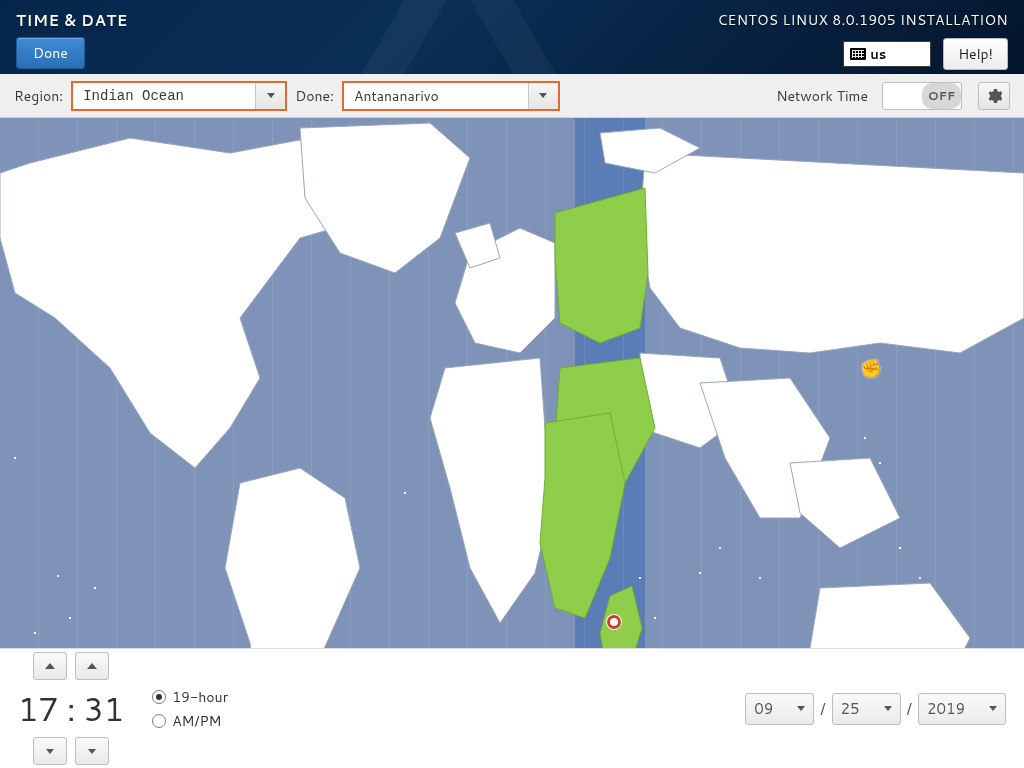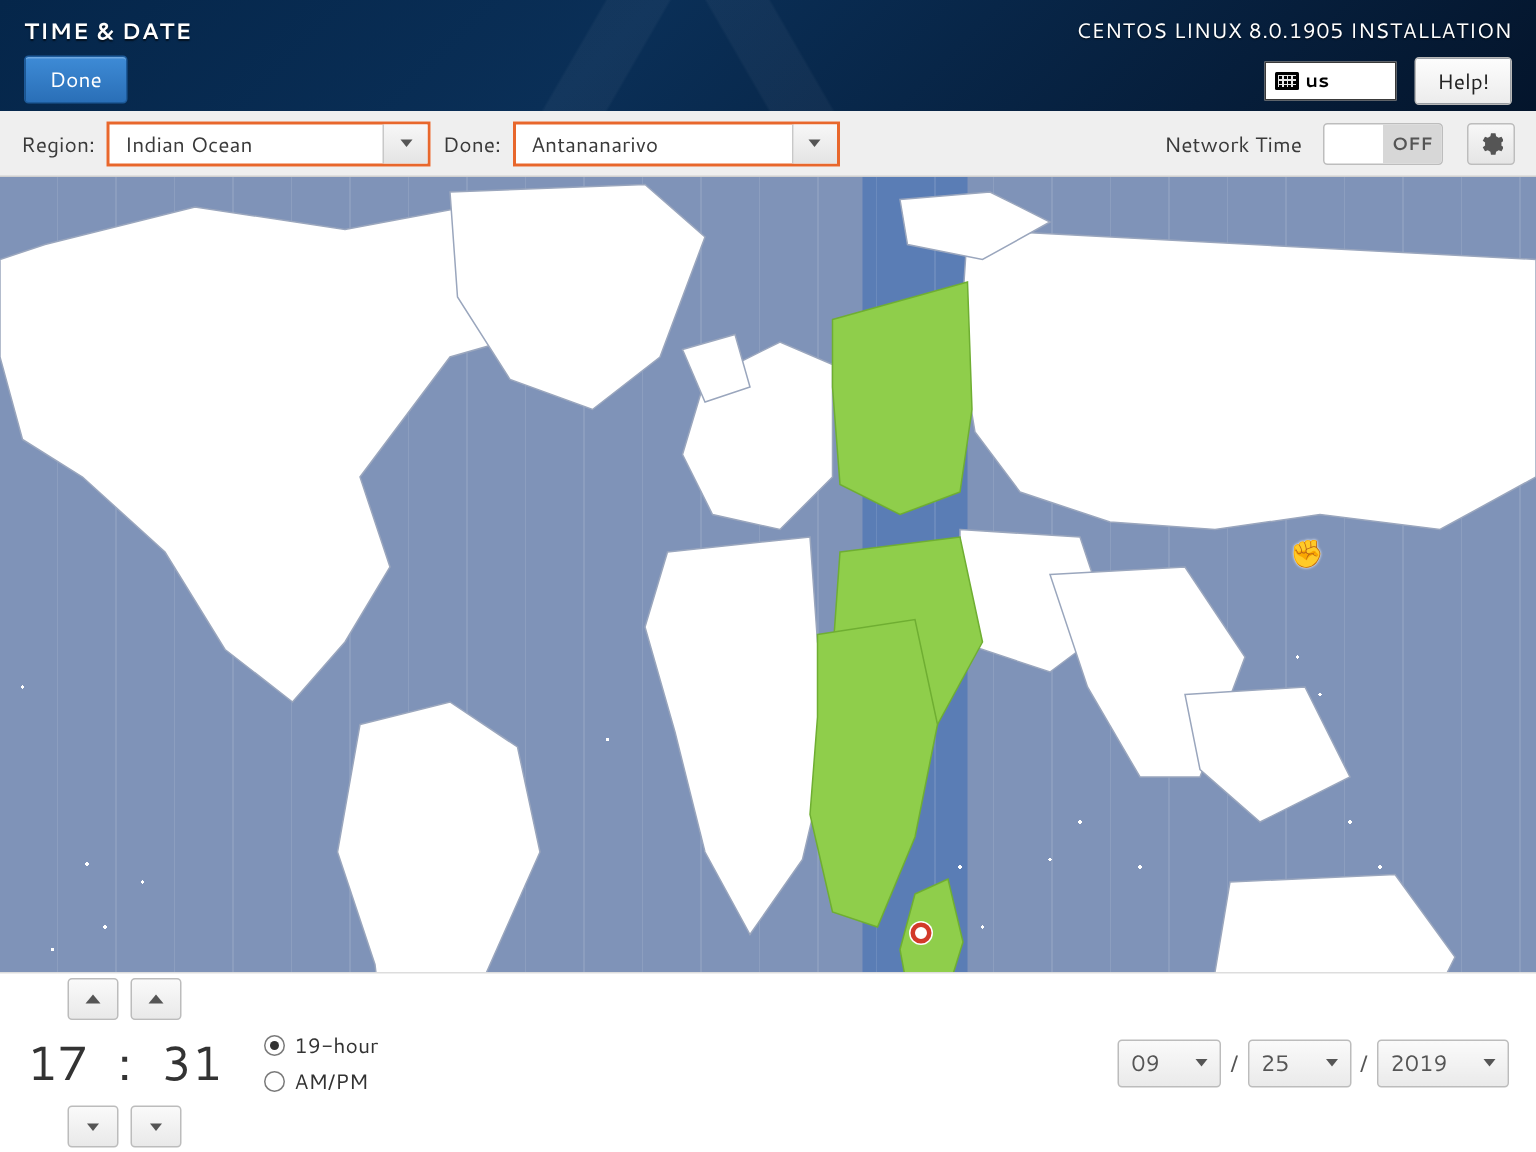--- a/index.html
+++ b/index.html
@@ -63,30 +63,30 @@
   .combo {
     display:flex; align-items:stretch; height:30px;
     border:2px solid #e8672c; background:#fff;
   }
   .combo .txt { padding:0 10px; display:flex; align-items:center; min-width:0;}
   .combo .arrow-btn{
     width:30px; background:linear-gradient(#f7f7f7,#e4e4e4);
     border-left:1px solid #c8c8c8; display:flex; align-items:center; justify-content:center;
     cursor:pointer;
   }
-  .combo.region { width:216px;} .combo.region .txt{flex:1;}
+  .combo.region { width:216px;} .combo.region .txt{flex:1;font-family:Liberation Mono, monospace;}
   .combo.city   { width:218px;} .combo.city   .txt{flex:1;}
   .caret-down { width:0;height:0;border-left:4px solid transparent;border-right:4px solid transparent;border-top:5px solid #555;}
   .spacer { flex:1; }
   .nettime-label{margin-right:6px;}
   .switch {
     width:80px;height:28px;border:1px solid #bdbdbd;border-radius:3px;
     display:flex; overflow:hidden; font-size:12px; font-weight:700; background:#fff;
   }
-  .switch .half{flex:1;display:flex;align-items:center;justify-content:center;}
+  .switch .half{flex:1;display:flex;align-items:center;justify-content:center;border-radius:10px;}
   .switch .off{background:#d7d7d7;color:#555;}
   .gear-btn{
     width:32px;height:28px;margin-left:8px;border:1px solid #bdbdbd;border-radius:3px;
     background:linear-gradient(#f7f7f7,#e5e5e5);display:flex;align-items:center;justify-content:center;cursor:pointer;
   }
 
   
   .map {
     height:530px; position:relative; overflow:hidden;
     background:#7f93b8;
@@ -140,21 +140,21 @@
     height:120px; background:#fff; border-top:1px solid #ddd;
     display:flex; align-items:center; padding:0 18px; gap:28px;
   }
   .time-col{display:flex;flex-direction:column;gap:6px;align-items:center;}
   .step-row{display:flex;gap:8px;}
   .step-btn{
     width:34px;height:28px;border:1px solid #bcbcbc;border-radius:3px;
     background:linear-gradient(#fafafa,#e9e9e9);display:flex;align-items:center;justify-content:center;cursor:pointer;
   }
   .caret-up{width:0;height:0;border-left:5px solid transparent;border-right:5px solid transparent;border-bottom:6px solid #555;}
-  .time-display{font-size:32px;color:#333;display:flex;align-items:center;gap:20px;font-feature-settings:"tnum";}
+  .time-display{font-size:32px;color:#333;display:flex;align-items:center;gap:8px;font-feature-settings:"tnum";}
   .time-display span{min-width:38px;text-align:center;}
   .fmt-col{display:flex;flex-direction:column;gap:4px;font-size:14px;color:#333;}
   .radio{display:flex;align-items:center;gap:6px;cursor:pointer;}
   .radio .dot{width:14px;height:14px;border-radius:50%;border:1px solid #7a7a7a;display:flex;align-items:center;justify-content:center;}
   .radio.sel .dot::after{content:"";width:6px;height:6px;border-radius:50%;background:#333;}
   .bottom .spacer{flex:1;}
   .date-group{display:flex;align-items:center;gap:6px;font-size:15px;color:#555;}
   .date-combo{
     display:flex;align-items:center;height:32px;border:1px solid #bcbcbc;border-radius:3px;
     background:linear-gradient(#fafafa,#eaeaea);padding:0 8px;gap:24px;cursor:pointer;

